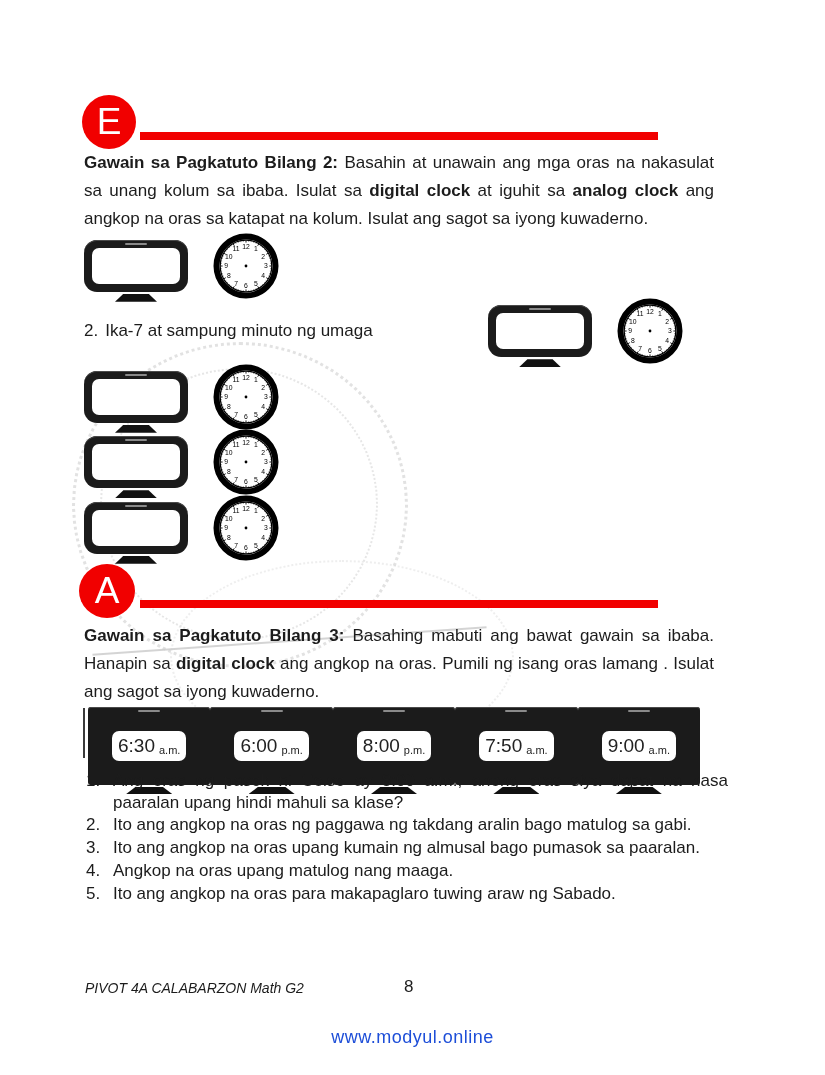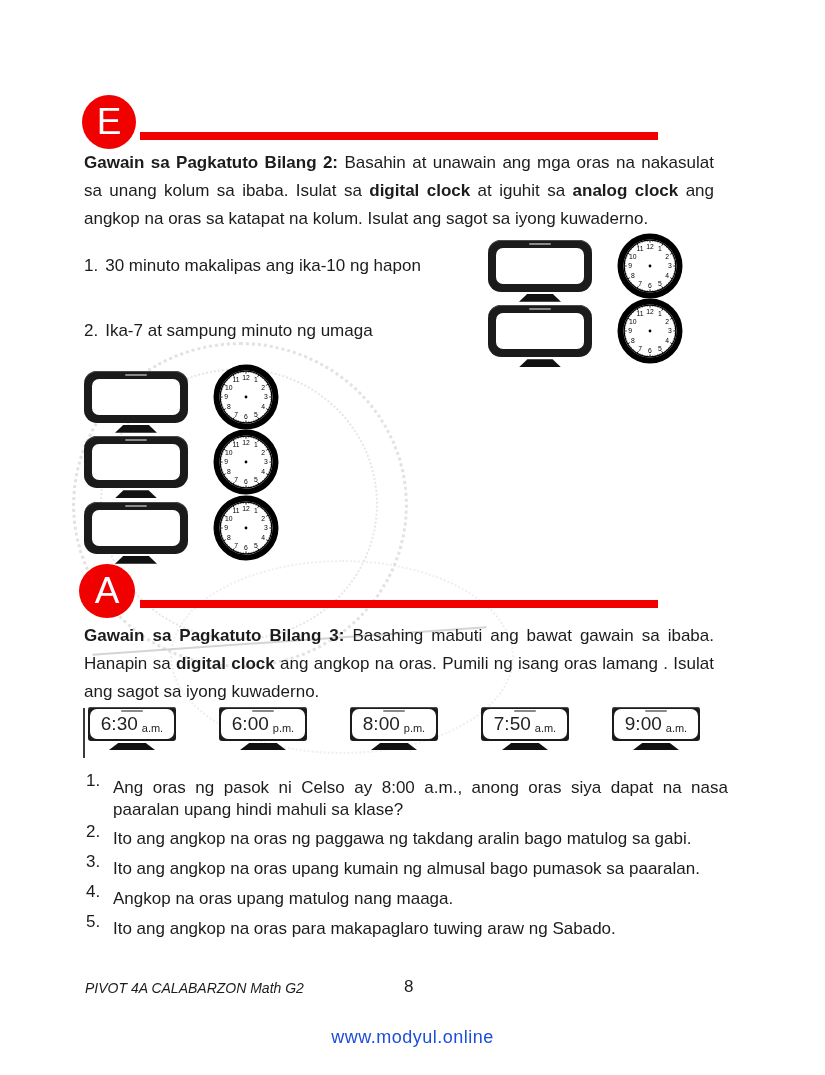--- a/index.html
+++ b/index.html
@@ -59,31 +59,31 @@
   .monitor.blank::after { bottom:-10px; width:42px; height:8px; }
 
   .analog-clock { width:66px; height:66px; margin-left:25px; }
 
   
   .cell-line { position:absolute; left:83px; top:708px; width:2px; height:50px; background:#3a3a3a; }
   .clock-strip {
     position:absolute; left:88px; top:707px; width:612px;
     display:flex; justify-content:space-between;
   }
-  .monitor.digital { width:84px; height:30px; padding:2px; border-radius:3px; }
+  .monitor.digital { width:84px; height:30px; padding:24px; border-radius:3px; }
   .monitor.digital::after { bottom:-9px; width:46px; height:7px; }
   .monitor.digital .screen { display:flex; align-items:center; justify-content:center; }
   .time { font-size:19px; color:#222; }
   .meridiem { font-size:11px; margin-left:4px; margin-top:7px; color:#222; }
 
   
   .questions { position:absolute; left:86px; top:770px; width:642px; }
   .q-row { display:flex; font-size:17px; line-height:21.7px; margin-bottom:1px; }
   .q-num { width:27px; flex-shrink:0; }
-  .q-text { flex:1; text-align:justify;margin-top:7px; }
+  .q-text { flex:1; text-align:justify; }
 
   
   .footer-module { position:absolute; left:85px; top:980px; font-size:14px; font-style:italic; }
   .page-number { position:absolute; left:404px; top:977px; font-size:17px; }
   .url-watermark {
     position:absolute; left:0; right:0; top:1027px; text-align:center;
     color:#1d4ed8; font-size:18px; letter-spacing:.5px;
   }
 </style>
 </head>
@@ -98,21 +98,20 @@
 
   <div class="content">
 
     <div class="badge" id="badge-e">E</div>
     <div class="redline" id="redline-1"></div>
 
     <div class="para" id="para-g2"><b>Gawain sa Pagkatuto Bilang 2:</b><span> Basahin at unawain ang mga oras na nakasulat sa unang kolum sa ibaba. Isulat sa </span><b>digital clock</b><span> at iguhit sa </span><b>analog clock</b><span> ang angkop na oras sa katapat na kolum. Isulat ang sagot sa iyong kuwaderno.</span></div>
 
     <div class="match-rows">
       <div class="match-row">
-        <div class="item"><span class="num">1.</span><span>30 minuto makalipas ang ika-10 ng hapon</span></div>
         <div class="monitor blank">
             <div class="screen"></div>
           </div>
         <div class="analog-clock"><svg viewBox="0 0 66 66" width="66" height="66">
               <circle cx="33" cy="33" r="29.5" fill="#fff" stroke="#000" stroke-width="6"></circle>
               <circle cx="33" cy="33" r="25.8" fill="none" stroke="#000" stroke-width="1.2"></circle>
               <line x1="33" y1="9.600000000000001" x2="33" y2="7.600000000000001" stroke="#000" stroke-width="0.9"></line>
               <line x1="35.55049450373075" y1="8.733665753014133" x2="35.655022966998395" y2="7.73914385764586" stroke="#000" stroke-width="0.45"></line>
               <line x1="38.07304525595333" y1="9.133198542095144" x2="38.28095694677109" y2="8.155050941361338" stroke="#000" stroke-width="0.45"></line>
               <line x1="40.54001466274872" y1="9.794221002398256" x2="40.84903165712367" y2="8.843164486103102" stroke="#000" stroke-width="0.45"></line>

